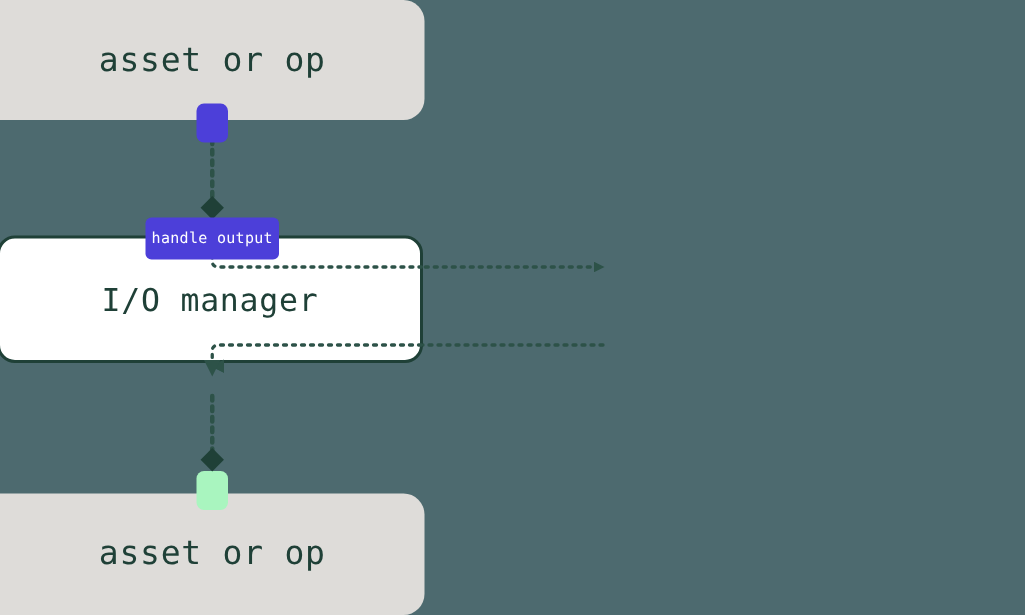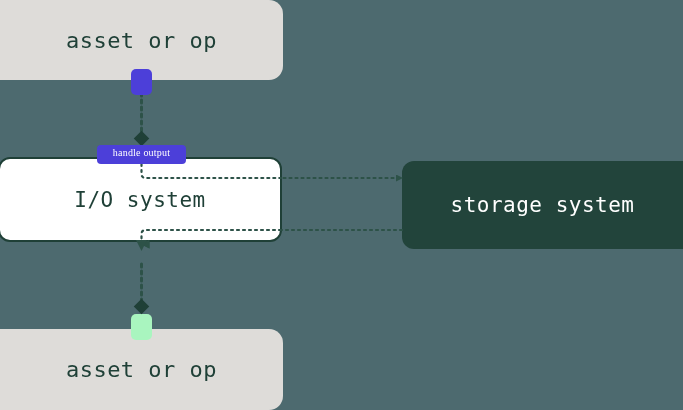--- a/index.html
+++ b/index.html
@@ -75,28 +75,28 @@
     border-radius: 12px 0 0 12px;
     color: #ffffff;
     font-size: 21px;
     letter-spacing: 0.5px;
   }
   
   .edge-label {
     position: absolute;
     box-sizing: border-box;
     display: flex;
+    align-items: center;
     justify-content: center;
     font-size: 10px;
     letter-spacing: 0.2px;
     border-radius: 4px;
-    padding: 2px 6px;
+    padding: 14px 6px;
     white-space: nowrap;
     z-index: 6;
-    font-family: Liberation Serif, serif;
   }
   #label-handle-output {
     left: 97px;
     top: 145px;
     width: 89px;
     height: 19px;
     background: #4c3fd9;
     color: #ffffff;
   }
   #label-load-input {
@@ -176,26 +176,23 @@
     <path d="M402,230 L141.5,230 L141.5,244" stroke="#2d5248" stroke-width="2.2" fill="none" stroke-dasharray="2 4" stroke-linecap="round" marker-end="url(#arrow-down)"></path>
 
     <path d="M141.5,264 L141.5,306" stroke="#2d5248" stroke-width="3" fill="none" stroke-dasharray="3 4" stroke-linecap="round"></path>
   </svg>
 
   <div class="node node-asset" id="node-asset-top">
     <span>asset or op</span>
   </div>
 
   <div class="node" id="node-io-manager">
-    <span>I/O system</span>
-  </div>
-
-  <div class="node" id="node-storage">
-    <span>storage system</span>
-  </div>
+    <span>I/O manager</span>
+  </div>
+
 
   <div class="node node-asset" id="node-asset-bottom">
     <span>asset or op</span>
   </div>
 
   <svg class="edges edges-over" viewBox="0 0 683 410" xmlns="http://www.w3.org/2000/svg">
 
     <path d="M141.5,164 L141.5,174 Q141.5,178 146,178 L281,178" stroke="#2d5248" stroke-width="2.2" fill="none" stroke-dasharray="2 4" stroke-linecap="round"></path>
 
     <path d="M281,230 L146,230 Q141.5,230 141.5,234 L141.5,244" stroke="#2d5248" stroke-width="2.2" fill="none" stroke-dasharray="2 4" stroke-linecap="round" marker-end="url(#arrow-down)"></path>

